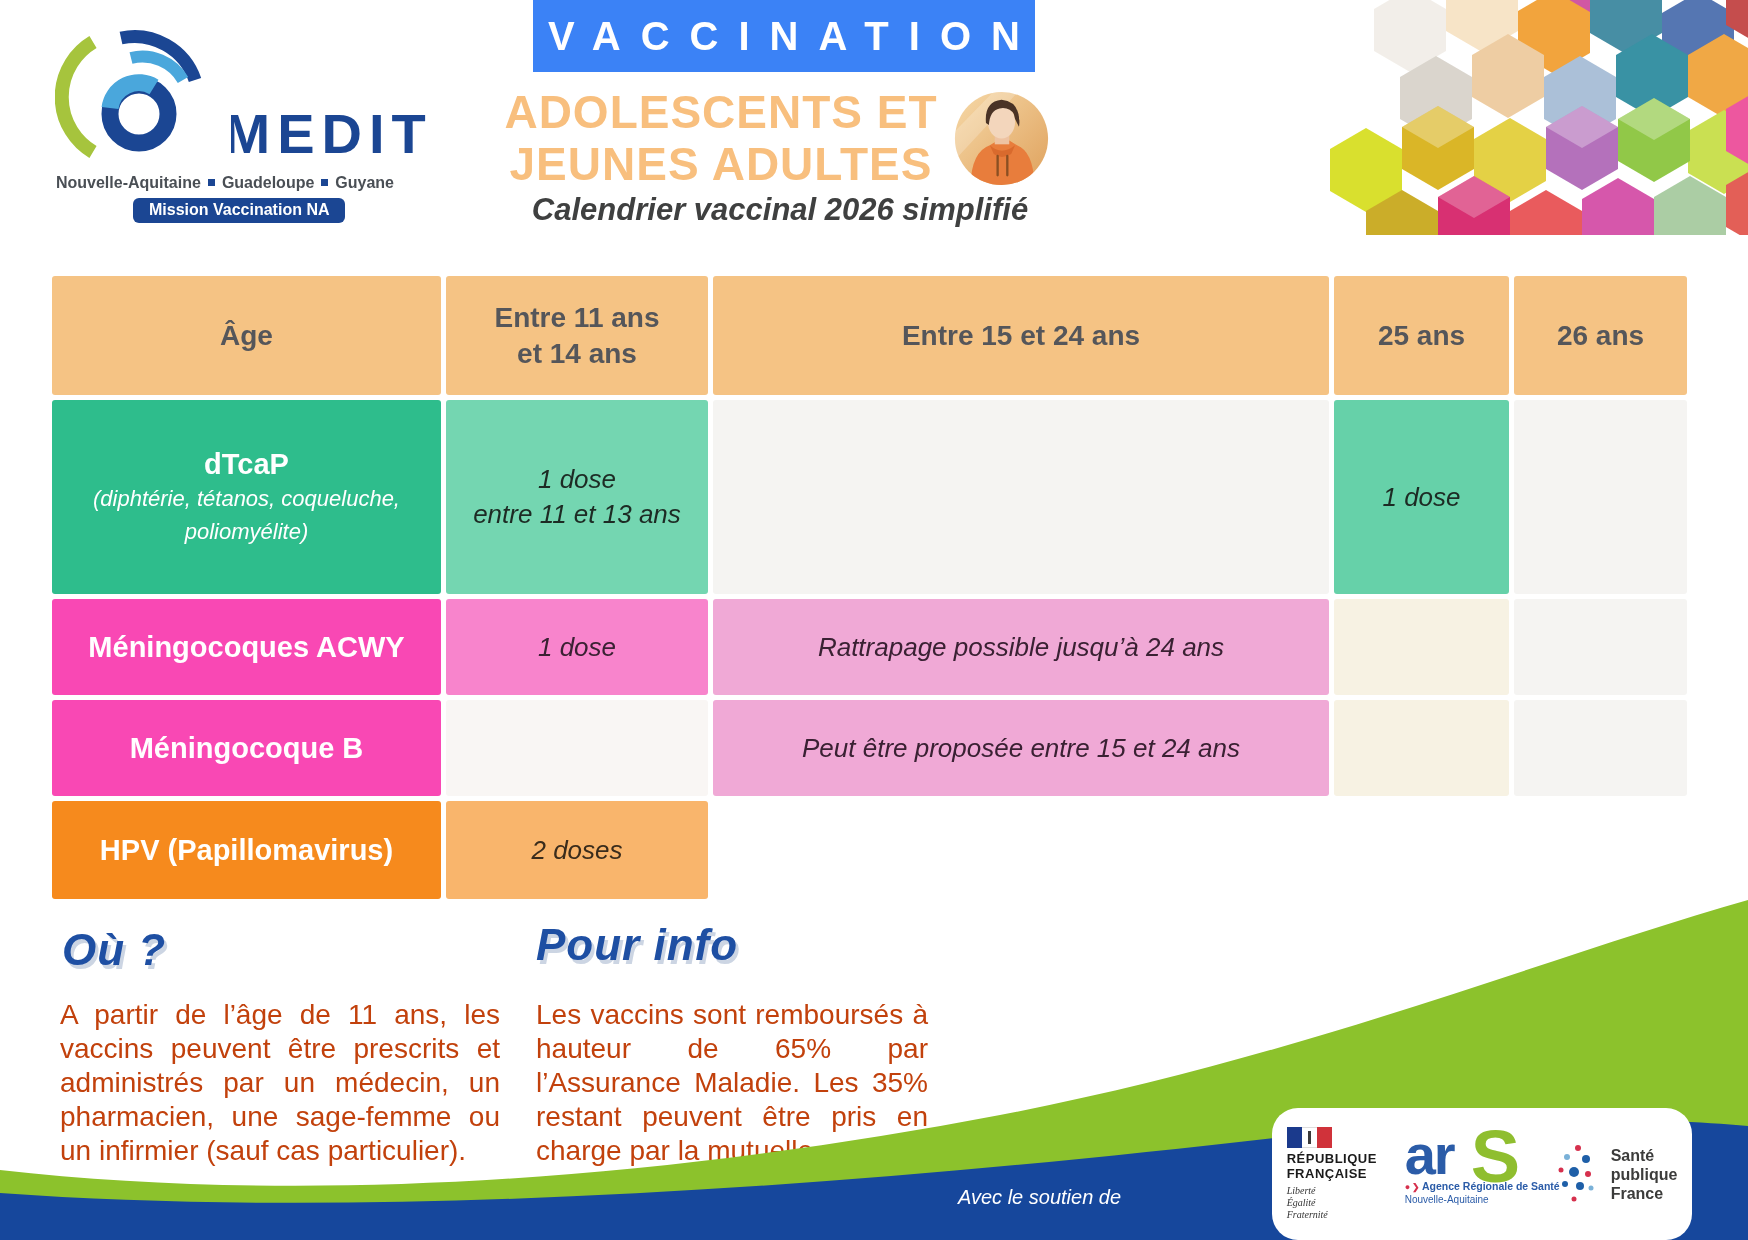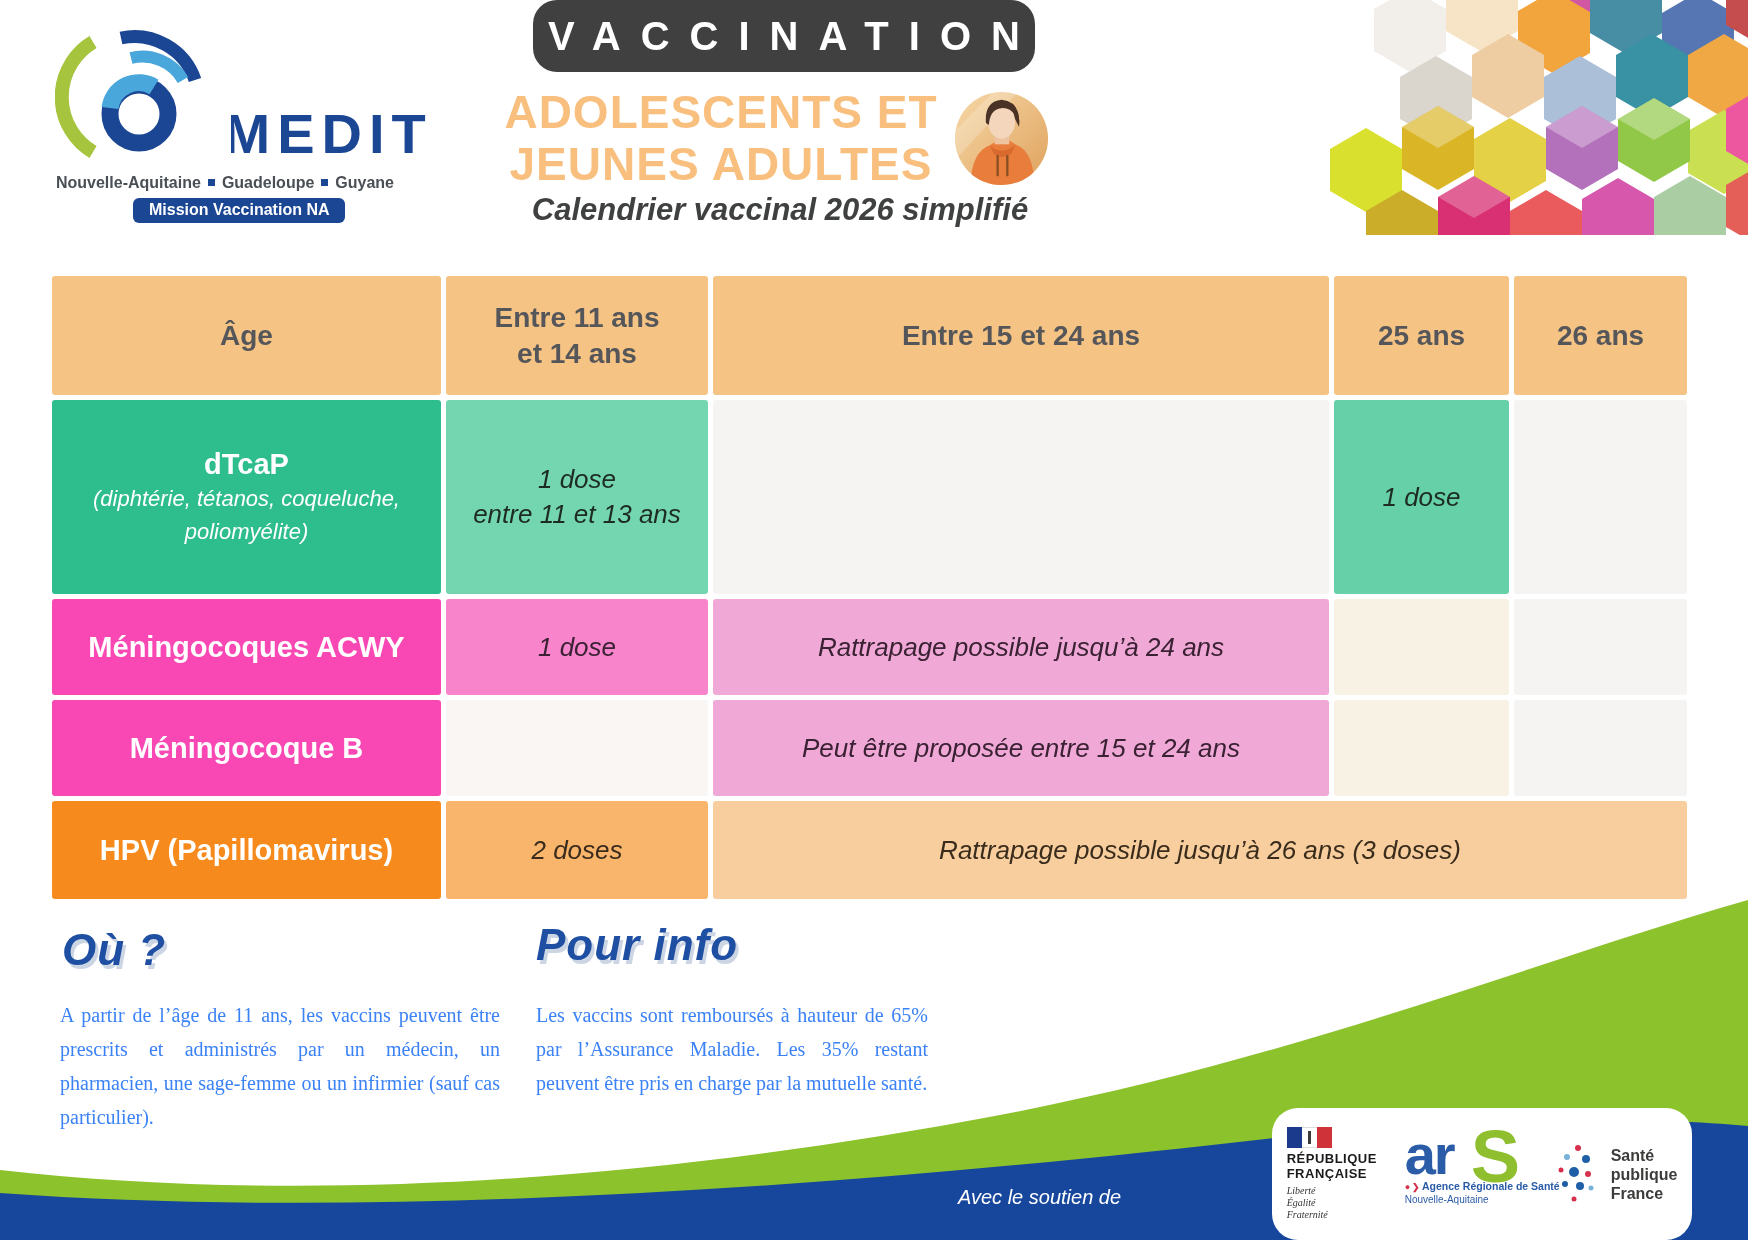--- a/index.html
+++ b/index.html
@@ -11,22 +11,22 @@
   .omedit-arcs{position:absolute;left:0;top:0;}
   .omedit-word{position:absolute;left:118px;top:84px;font-size:56px;font-weight:bold;
                color:#1b4693;letter-spacing:7px;line-height:56px;}
   .omedit-regions{position:absolute;left:-20px;top:152px;width:380px;text-align:center;
                   font-size:16px;font-weight:bold;color:#4a4f55;}
   .omedit-regions .sq{display:inline-block;width:7px;height:7px;background:#1b4693;margin:0 7px 2px 7px;}
   .omedit-badge{position:absolute;left:78px;top:176px;background:#1b4693;color:#fff;
                 font-size:16px;font-weight:bold;padding:3px 16px 4px;border-radius:6px;white-space:nowrap;}
 
   
-  .banner{position:absolute;left:533px;top:0;width:502px;height:72px;background:#404040;
-          display:flex;align-items:center;justify-content:center;border-radius:24px;}
+  .banner{position:absolute;left:533px;top:0;width:502px;height:72px;background:#3b82f6;
+          display:flex;align-items:center;justify-content:center;}
   .banner span{color:#fff;font-size:40px;font-weight:600;letter-spacing:20px;padding-left:20px;}
   .main-title{position:absolute;left:478px;top:86px;width:486px;text-align:center;
               font-size:46px;font-weight:800;color:#f8bf7e;letter-spacing:1px;line-height:52px;}
   .subtitle{position:absolute;left:480px;top:192px;width:600px;text-align:center;
             font-size:31px;font-style:italic;font-weight:bold;color:#3f4040;}
   .avatar{position:absolute;left:953px;top:90px;width:97px;height:97px;}
 
   
   .hexdeco{position:absolute;right:0;top:0;}
 
@@ -49,21 +49,21 @@
   .c-orange-md{background:#f9b56c;color:#3a2c1c;}
   .c-orange-lt{background:#f8ce9e;color:#3a2c1c;}
   .c-gray{background:#f5f4f2;}
   .c-cream{background:#f7f2e3;}
   .c-white{background:#f9f6f4;}
   .span3{grid-column:3/6;}
 
   
   .script-head{position:absolute;font-size:44px;font-weight:bold;font-style:italic;color:#1e4fa3;
                text-shadow:3px 4px 0 #ccd5e3;letter-spacing:1px;}
-  .para{position:absolute;font-size:20px;line-height:34px;color:#3b82f6;text-align:justify;font-family:Liberation Serif, serif;}
+  .para{position:absolute;font-size:28px;line-height:34px;color:#c2410c;text-align:justify;}
 
   
   .bands{position:absolute;left:0;top:890px;}
   .support{position:absolute;left:958px;top:1186px;color:#fff;font-style:italic;font-size:20px;z-index:3;}
 
   
   .card{position:absolute;left:1272px;top:1108px;width:420px;height:132px;background:#fff;
         border-radius:26px;z-index:2;display:flex;align-items:center;justify-content:center;gap:22px;padding:0 10px;box-sizing:border-box;}
   .rf{width:96px;text-align:left;}
   .rf-flag{display:flex;width:45px;height:21px;margin-bottom:3px;}
@@ -203,21 +203,20 @@
     </div>
     <div class="cell c-white"></div>
     <div class="cell c-pink-lt">Peut être proposée entre 15 et 24 ans</div>
     <div class="cell c-cream"></div>
     <div class="cell c-gray"></div>
 
     <div class="lbl c-orange">
       <div>HPV (Papillomavirus)</div>
     </div>
     <div class="cell c-orange-md">2 doses</div>
-    <div class="cell c-orange-lt span3">Rattrapage possible jusqu’à 26 ans (3 doses)</div>
   </div>
 
   <div class="script-head" style="left:62px;top:925px;">Où ?</div>
   <div class="para" style="left:60px;top:998px;width:440px;">A partir de l’âge de 11 ans, les vaccins peuvent être prescrits et administrés par un médecin, un pharmacien, une sage-femme ou un infirmier (sauf cas particulier).</div>
 
   <div class="script-head" style="left:536px;top:920px;">Pour info</div>
   <div class="para" style="left:536px;top:998px;width:392px;">Les vaccins sont remboursés à hauteur de 65% par l’Assurance Maladie. Les 35% restant peuvent être pris en charge par la mutuelle santé.</div>
 
   <svg class="bands" width="1748" height="350" viewBox="0 0 1748 350">
     <path d="M0,280 C300,314 650,292 1000,225 C1300,168 1550,66 1748,10 L1748,350 L0,350 Z" fill="#8cc22c"></path>

